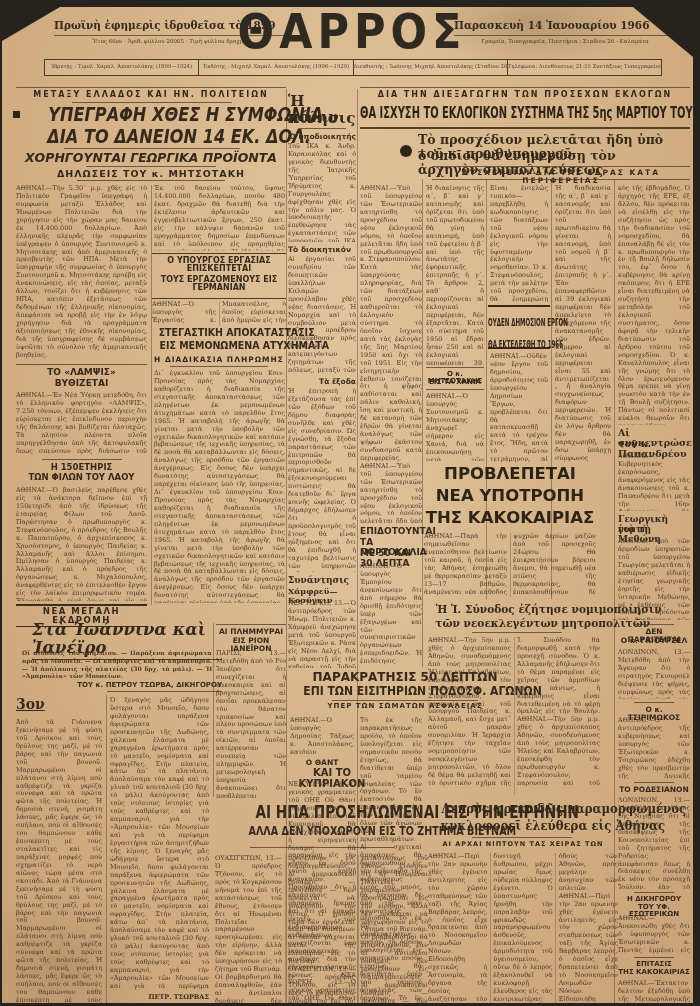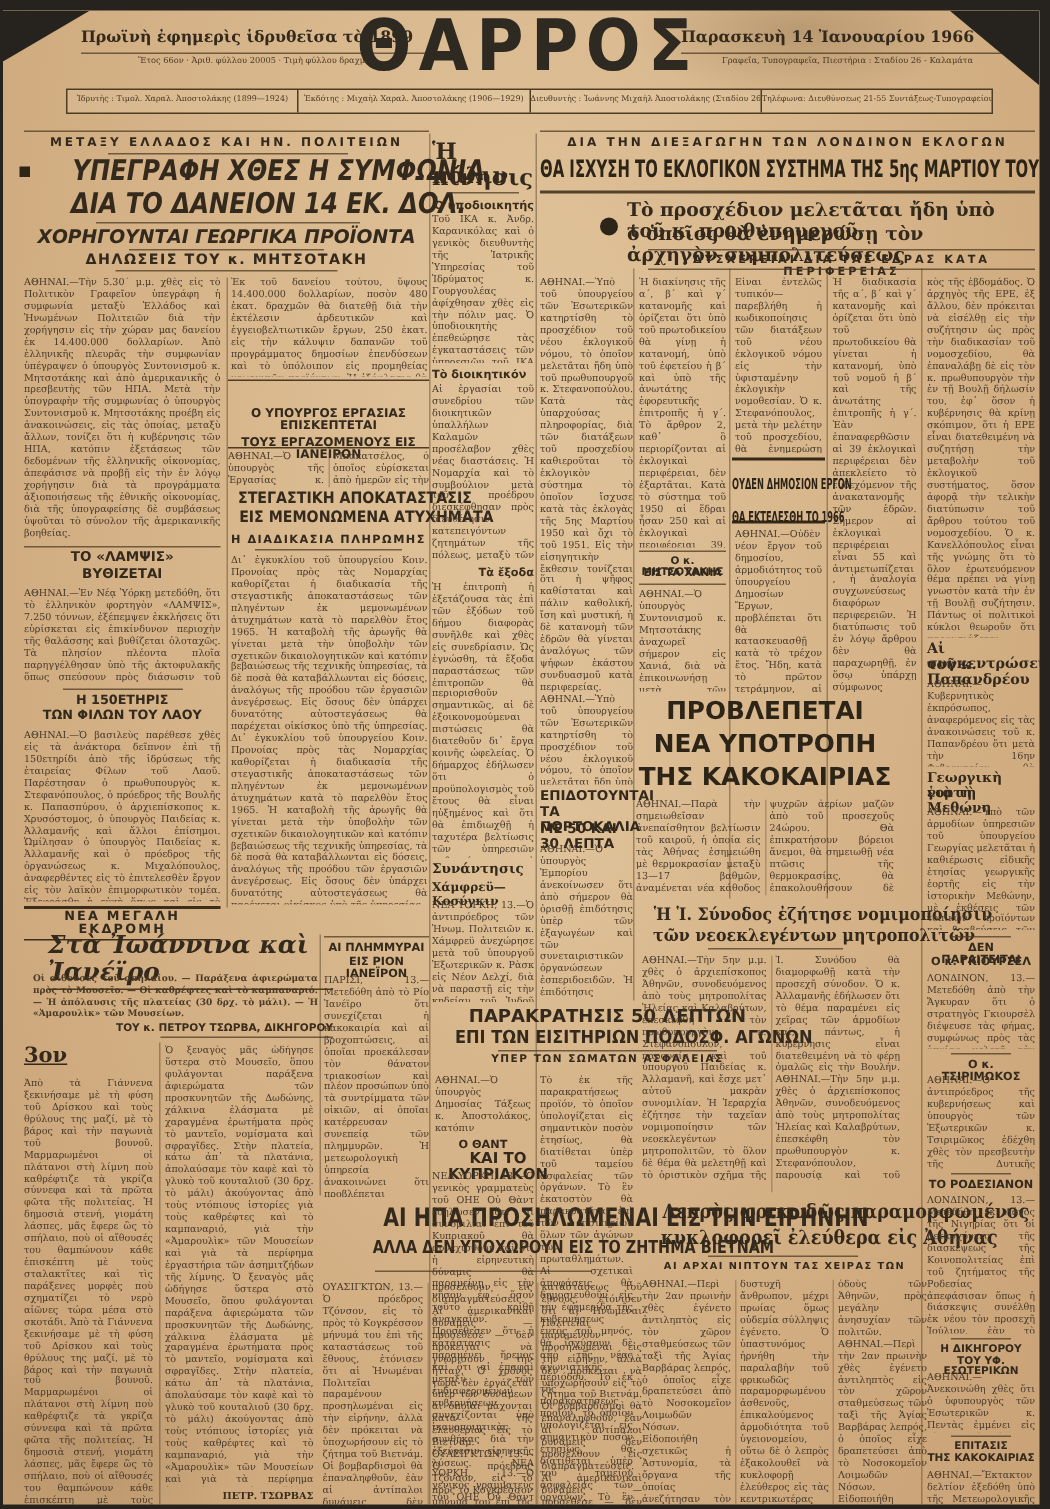--- a/index.html
+++ b/index.html
@@ -77,23 +77,23 @@
     <span class="sx" style="transform:scaleX(.85)">ΔΙΑ ΤΟ ΔΑΝΕΙΟΝ 14 ΕΚ. ΔΟΛ.</span>
   </div>
   <div class="hr" style="left:62px;top:141px;width:176px"></div>
   <div class="abs hd" style="left:14px;top:144px;width:270px;font-size:12.5px;font-style:italic">ΧΟΡΗΓΟΥΝΤΑΙ ΓΕΩΡΓΙΚΑ ΠΡΟΪΟΝΤΑ</div>
   <div class="hr" style="left:84px;top:159px;width:130px"></div>
   <div class="abs hd" style="left:14px;top:162px;width:270px;font-size:9.5px;letter-spacing:1px">ΔΗΛΩΣΕΙΣ ΤΟΥ κ. ΜΗΤΣΟΤΑΚΗ</div>
   <div class="hr" style="left:75px;top:173px;width:148px"></div>
   <div class="abs bd" style="left:14px;top:178px;width:131px;height:177px">ΑΘΗΝΑΙ.—Τὴν 5.30΄ μ.μ. χθὲς εἰς τὸ Πολιτικὸν Γραφεῖον ὑπεγράφη ἡ συμφωνία μεταξὺ Ἑλλάδος καὶ Ἡνωμένων Πολιτειῶν διὰ τὴν χορήγησιν εἰς τὴν χώραν μας δανείου ἐκ 14.400.000 δολλαρίων. Ἀπὸ ἑλληνικῆς πλευρᾶς τὴν συμφωνίαν ὑπέγραψεν ὁ ὑπουργὸς Συντονισμοῦ κ. Μητσοτάκης καὶ ἀπὸ ἀμερικανικῆς ὁ πρεσβευτὴς τῶν ΗΠΑ. Μετὰ τὴν ὑπογραφὴν τῆς συμφωνίας ὁ ὑπουργὸς Συντονισμοῦ κ. Μητσοτάκης προέβη εἰς ἀνακοινώσεις, εἰς τὰς ὁποίας, μεταξὺ ἄλλων, τονίζει ὅτι ἡ κυβέρνησις τῶν ΗΠΑ, κατόπιν ἐξετάσεως τῶν δεδομένων τῆς ἑλληνικῆς οἰκονομίας, ἀπεφάσισε νὰ προβῇ εἰς τὴν ἐν λόγῳ χορήγησιν διὰ τὰ προγράμματα ἀξιοποιήσεως τῆς ἐθνικῆς οἰκονομίας, διὰ τῆς ὑπογραφείσης δὲ συμβάσεως ὑψοῦται τὸ σύνολον τῆς ἀμερικανικῆς βοηθείας.</div>
   <div class="abs bd" style="left:152px;top:178px;width:131px;height:66px">Ἐκ τοῦ δανείου τούτου, ὕψους 14.400.000 δολλαρίων, ποσὸν 480 ἑκατ. δραχμῶν θὰ διατεθῇ διὰ τὴν ἐκτέλεσιν ἀρδευτικῶν καὶ ἐγγειοβελτιωτικῶν ἔργων, 250 ἑκατ. εἰς τὴν κάλυψιν δαπανῶν τοῦ προγράμματος δημοσίων ἐπενδύσεων καὶ τὸ ὑπόλοιπον εἰς προμηθείας γεωργικῶν προϊόντων. Ἡ ἐξόφλησις θὰ γίνῃ ἐντὸς 40 ἐτῶν μὲ περίοδον χάριτος καὶ χαμηλὸν ἐπιτόκιον. Ὁ κ. Μητσοτάκης ἐδήλωσεν ὅτι ἡ συμφωνία ἀποτελεῖ ἔμπρακτον ἐκδήλωσιν τῆς ἐμπιστοσύνης τῶν ΗΠΑ πρὸς τὴν ἑλληνικὴν οἰκονομίαν. Μέχρι τοῦδε ἡ Ἀμερικὴ ἔχει χορηγήσει σημαντικὰ ποσὰ δι᾽ ἀναπτυξιακοὺς σκοπούς.</div>
 
-  <div class="abs" style="left:150px;top:246px;width:134px;height:46px;border-top:1px solid #4d3b22;border-bottom:1px solid #4d3b22;padding-top:18px;box-sizing:border-box">
+  <div class="abs" style="left:150px;top:246px;width:134px;height:46px;border-top:1px solid #4d3b22;border-bottom:1px solid #4d3b22;padding-top:3px;box-sizing:border-box">
     <div class="hd" style="font-size:8px">Ο ΥΠΟΥΡΓΟΣ ΕΡΓΑΣΙΑΣ ΕΠΙΣΚΕΠΤΕΤΑΙ</div>
-    <div class="hd" style="font-size:8px;margin-top:2px">ΤΟΥΣ ΕΡΓΑΖΟΜΕΝΟΥΣ ΕΙΣ ΙΑΝΕΪΡΟΝ</div>
+    <div class="hd" style="font-size:8px;margin-top:2px">ΤΟΥΣ ΕΡΓΑΖΟΜΕΝΟΥΣ ΕΙΣ ΓΕΡΜΑΝΙΑΝ</div>
   </div>
   <div class="abs bd c2" style="left:150px;top:294px;width:134px;height:24px">ΑΘΗΝΑΙ.—Ὁ ὑπουργὸς τῆς Ἐργασίας κ. Μπακατσέλος, ὁ ὁποῖος εὑρίσκεται ἀπὸ ἡμερῶν εἰς τὴν Γερμανίαν, ἐπεσκέφθη τὸ Ἁμβοῦργον καὶ ἐδήλωσεν ὅτι αἱ συνθῆκαι διαβιώσεως τῶν Ἑλλήνων ἐργατῶν εἶναι ἱκανοποιητικαί. Θὰ ἐπισκεφθῇ ἐπίσης τὸ Ἀννόβερον καὶ τὴν Νυρεμβέργην, ὅπου ὑπάρχουν ὡς γνωστὸν ἐγκατεστημένοι χιλιάδες Ἕλληνες ἐργάται.</div>
 
   <div class="abs hd" style="left:148px;top:320px;width:138px;font-size:10.5px">
     <span class="sx" style="transform:scaleX(.9)">ΣΤΕΓΑΣΤΙΚΗ ΑΠΟΚΑΤΑΣΤΑΣΙΣ</span>
   </div>
   <div class="abs hd" style="left:148px;top:333px;width:138px;font-size:10.5px">
     <span class="sx" style="transform:scaleX(.9)">ΕΙΣ ΜΕΜΟΝΩΜΕΝΑ ΑΤΥΧΗΜΑΤΑ</span>
   </div>
   <div class="abs hd" style="left:148px;top:349px;width:138px;font-size:7.5px;letter-spacing:1px">Η ΔΙΑΔΙΚΑΣΙΑ ΠΛΗΡΩΜΗΣ</div>
@@ -156,21 +156,21 @@
   <div class="hr" style="left:330px;top:693px;width:146px"></div>
   <div class="abs hd" style="left:288px;top:696px;width:230px;font-size:7px;letter-spacing:1px">ΥΠΕΡ ΤΩΝ ΣΩΜΑΤΩΝ ΑΣΦΑΛΕΙΑΣ</div>
   <div class="abs bd" style="left:288px;top:710px;width:64px;height:38px">ΑΘΗΝΑΙ.—Ὁ ὑπουργὸς Δημοσίας Τάξεως κ. Ἀποστολάκος, κατόπιν ἐπανειλημμένων συσκέψεων μετὰ τῶν ἀρχηγῶν τῶν Σωμάτων Ἀσφαλείας, ἀπεφάσισεν ὅπως παρακρατοῦνται 50 λεπτὰ ἐπὶ ἑκάστου εἰσιτηρίου τῶν ποδοσφαιρικῶν ἀγώνων.</div>
   <div class="abs bd" style="left:358px;top:710px;width:62px;height:292px">Τὸ ἐκ τῆς παρακρατήσεως προϊόν, τὸ ὁποῖον ὑπολογίζεται εἰς σημαντικὸν ποσὸν ἐτησίως, θὰ διατίθεται ὑπὲρ τοῦ ταμείου ἀσφαλείας τῶν ὀργάνων. Τὸ ἓν ἑκατοστὸν θὰ παρακρατῆται ἐπὶ τῶν εἰσιτηρίων ὅλων τῶν ἀγώνων τῶν πρωταθλημάτων. Αἱ σχετικαὶ ἀποφάσεις θὰ δημοσιευθοῦν εἰς τὴν ἐφημερίδα τῆς κυβερνήσεως ἐντὸς τοῦ μηνός, θὰ ἰσχύσουν δὲ ἀπὸ τῆς νέας ἀγωνιστικῆς περιόδου. Τὸ ἐκ τῆς παρακρατήσεως προϊόν, τὸ ὁποῖον ὑπολογίζεται εἰς σημαντικὸν ποσὸν ἐτησίως, θὰ διατίθεται ὑπὲρ τοῦ ταμείου ἀσφαλείας τῶν ὀργάνων. Τὸ ἓν ἑκατοστὸν θὰ παρακρατῆται ἐπὶ τῶν εἰσιτηρίων ὅλων τῶν ἀγώνων τῶν πρωταθλημάτων. Αἱ σχετικαὶ ἀποφάσεις θὰ δημοσιευθοῦν εἰς τὴν ἐφημερίδα τῆς κυβερνήσεως ἐντὸς τοῦ μηνός, θὰ ἰσχύσουν δὲ ἀπὸ τῆς νέας ἀγωνιστικῆς περιόδου. Τὸ ἐκ τῆς παρακρατήσεως προϊόν, τὸ ὁποῖον ὑπολογίζεται εἰς σημαντικὸν ποσὸν ἐτησίως, θὰ διατίθεται ὑπὲρ τοῦ ταμείου ἀσφαλείας τῶν ὀργάνων. Τὸ ἓν ἑκατοστὸν θὰ παρακρατῆται ἐπὶ τῶν εἰσιτηρίων ὅλων τῶν ἀγώνων τῶν πρωταθλημάτων. Αἱ σχετικαὶ ἀποφάσεις θὰ δημοσιευθοῦν εἰς τὴν ἐφημερίδα τῆς κυβερνήσεως ἐντὸς τοῦ μηνός, θὰ ἰσχύσουν δὲ ἀπὸ τῆς νέας ἀγωνιστικῆς περιόδου.</div>
 
   <div class="abs hd" style="left:286px;top:752px;width:68px;font-size:7.5px">Ο ΘΑΝΤ</div>
   <div class="abs hd" style="left:286px;top:761px;width:88px;font-size:10px">ΚΑΙ ΤΟ ΚΥΠΡΙΑΚΟΝ</div>
   <div class="abs bd" style="left:286px;top:774px;width:68px;height:228px">ΝΕΑ ΥΟΡΚΗ, 13.—Ὁ γενικὸς γραμματεὺς τοῦ ΟΗΕ Οὐ Θὰντ ἐδήλωσεν ὅτι αἱ συνομιλίαι ἐπὶ τοῦ Κυπριακοῦ θὰ συνεχισθοῦν καὶ ὅτι ἡ εἰρηνευτικὴ δύναμις θὰ παραμείνῃ εἰς τὴν νῆσον ἐφ᾽ ὅσον τοῦτο κριθῇ ἀναγκαῖον. Προσέθεσεν ὅτι ἡ κατάστασις παραμένει ἥρεμος καὶ ὅτι αἱ ἐπαφαὶ μεταξὺ τῶν ἐνδιαφερομένων κυβερνήσεων συνεχίζονται ὑπὸ ἱκανοποιητικὰς συνθήκας διὰ τὴν ἐξεύρεσιν εἰρηνικῆς λύσεως. ΝΕΑ ΥΟΡΚΗ, 13.—Ὁ γενικὸς γραμματεὺς τοῦ ΟΗΕ Οὐ Θὰντ ἐδήλωσεν ὅτι αἱ συνομιλίαι ἐπὶ τοῦ Κυπριακοῦ θὰ συνεχισθοῦν καὶ ὅτι ἡ εἰρηνευτικὴ δύναμις θὰ παραμείνῃ εἰς τὴν νῆσον ἐφ᾽ ὅσον τοῦτο κριθῇ ἀναγκαῖον. Προσέθεσεν ὅτι ἡ κατάστασις παραμένει ἥρεμος καὶ ὅτι αἱ ἐπαφαὶ μεταξὺ τῶν ἐνδιαφερομένων κυβερνήσεων συνεχίζονται ὑπὸ ἱκανοποιητικὰς συνθήκας διὰ τὴν ἐξεύρεσιν εἰρηνικῆς λύσεως.</div>
 
   <div class="hr" style="left:358px;top:80px;width:330px"></div>
-  <div class="abs hd" style="left:358px;top:84px;width:330px;font-size:8px;letter-spacing:2px">ΔΙΑ ΤΗΝ ΔΙΕΞΑΓΩΓΗΝ ΤΩΝ ΛΟΝΔΙΝΟΝ ΕΚΛΟΓΩΝ</div>
+  <div class="abs hd" style="left:358px;top:84px;width:330px;font-size:8px;letter-spacing:2px">ΔΙΑ ΤΗΝ ΔΙΕΞΑΓΩΓΗΝ ΤΩΝ ΠΡΟΣΕΧΩΝ ΕΚΛΟΓΩΝ</div>
   <div class="abs" style="left:358px;top:96px;width:330px;height:24px;overflow:visible">
     <span class="sx hd" style="font-size:16px;transform:scaleX(.62);transform-origin:0 50%;width:532px;text-align:center;color:#2d2418">ΘΑ ΙΣΧΥΣΗ ΤΟ ΕΚΛΟΓΙΚΟΝ ΣΥΣΤΗΜΑ ΤΗΣ 5ης ΜΑΡΤΙΟΥ ΤΟΥ 1950 ΚΑΙ ΟΧΙ ΤΟΥ 1951</span>
   </div>
   <div class="hr2" style="left:358px;top:120px;width:330px"></div>
   <div class="dot" style="left:398px;top:138px;width:12px;height:12px"></div>
   <div class="abs shd" style="left:416px;top:126px;width:246px;font-size:12.5px">Τὸ προσχέδιον μελετᾶται ἤδη ὑπὸ τοῦ κ. πρωθυπουργοῦ</div>
   <div class="abs shd" style="left:416px;top:142px;width:246px;font-size:12.5px">ὁ ὁποῖος θὰ ἐνημερώσῃ τὸν ἀρχηγὸν συμπολιτεύσεως</div>
   <div class="hr" style="left:430px;top:159px;width:258px"></div>
   <div class="abs hd" style="left:430px;top:162px;width:258px;font-size:7.5px;letter-spacing:2px">ΔΥΣΧΕΡΕΙΑΙ ΔΙΑ ΤΑΣ ΕΔΡΑΣ ΚΑΤΑ ΠΕΡΙΦΕΡΕΙΑΣ</div>
   <div class="hr" style="left:430px;top:172px;width:258px"></div>

